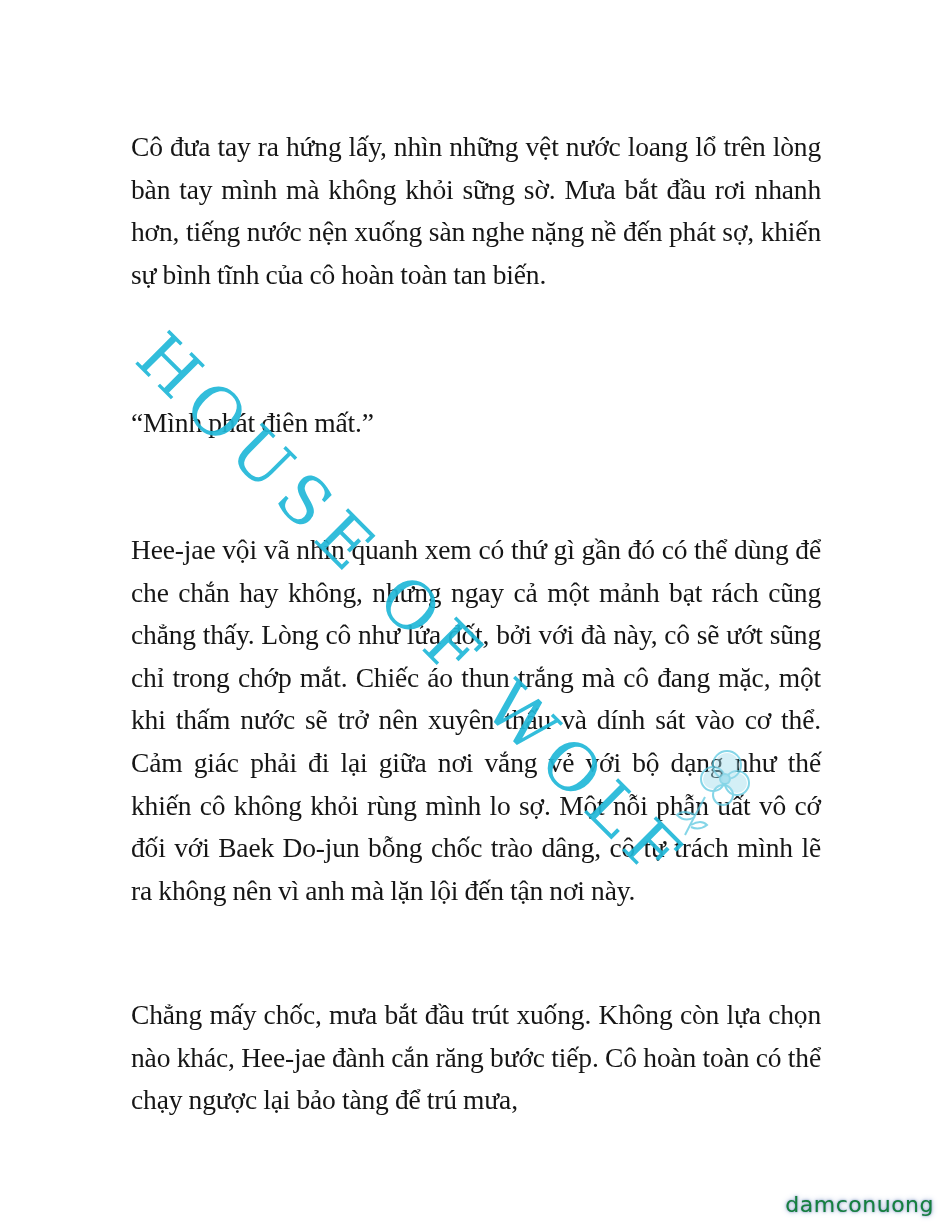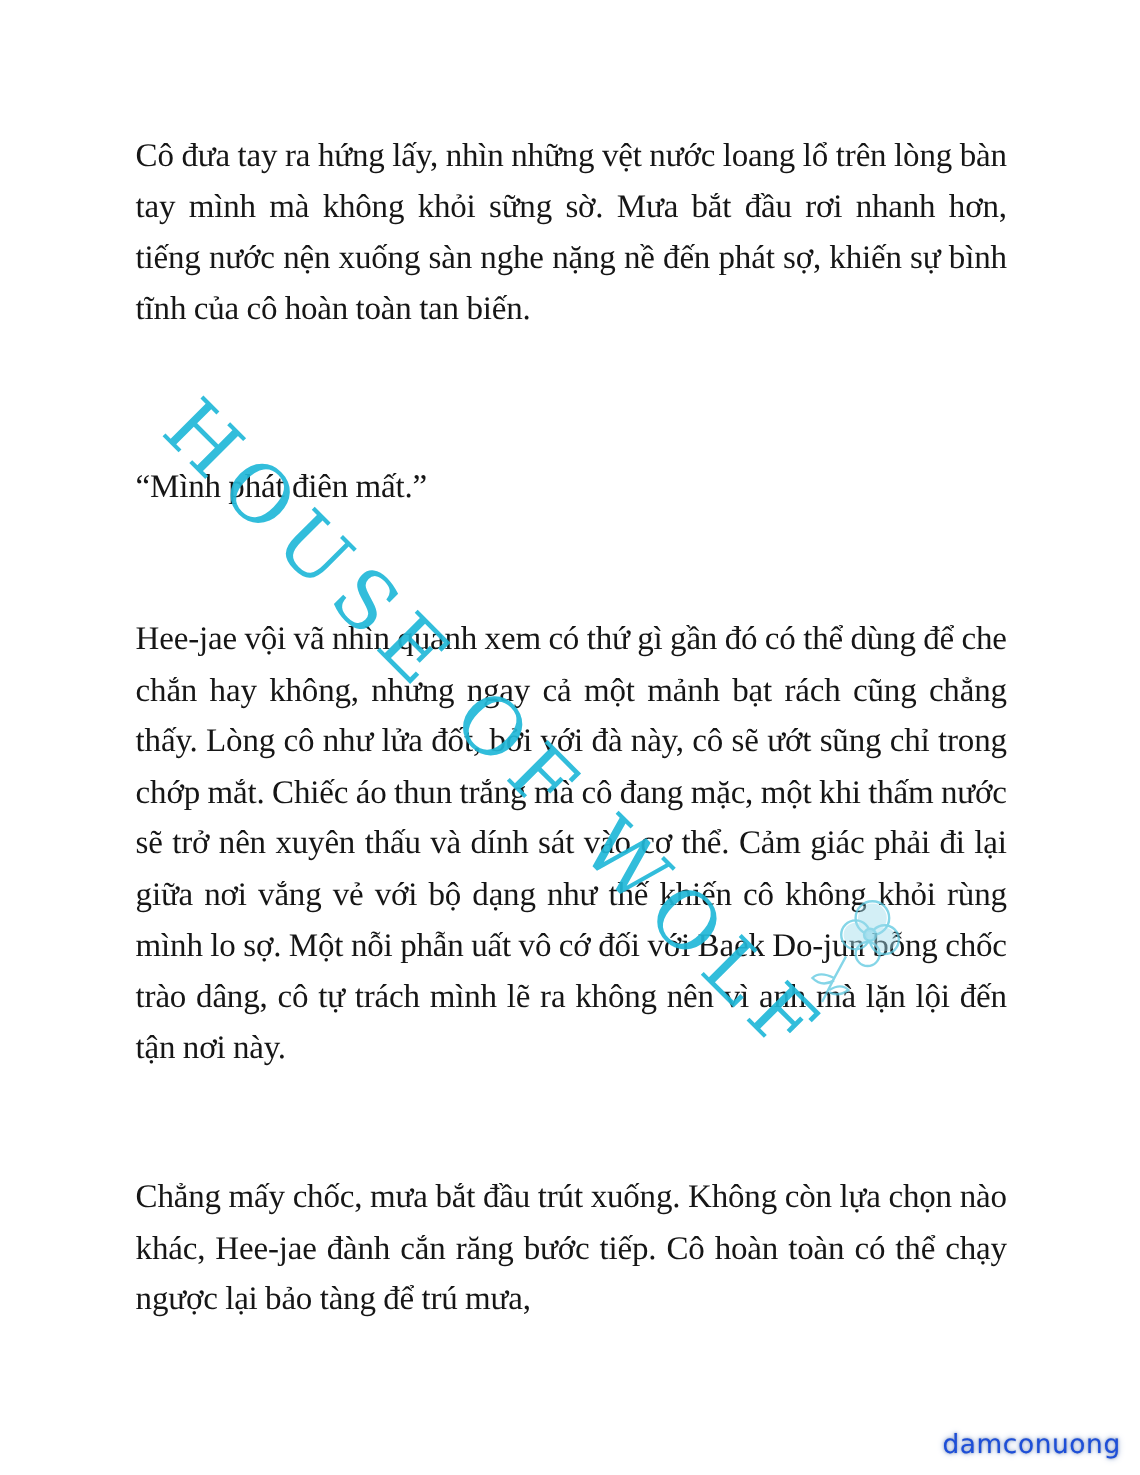--- a/index.html
+++ b/index.html
@@ -15,21 +15,21 @@
       font-family: "Liberation Serif", "DejaVu Serif", serif;
       color: #161616;
     }
     .page {
       position: absolute;
       left: 113px;
       top: 108px;
       width: 726px;
     }
     .para {
-      margin: 0;
+      margin: 18px;
       font-size: 27.5px;
       line-height: 42.6px;
       text-align: justify;
       letter-spacing: -0.15px;
       word-spacing: -0.5px;
     }
     .para.p1 { position: absolute; top: 0; }
     .para.p2 { position: absolute; top: 276px; }
     .para.p3 { position: absolute; top: 403px; }
     .para.p4 { position: absolute; top: 868px; }
@@ -57,21 +57,21 @@
       height: 110px;
       pointer-events: none;
     }
     .brand {
       position: absolute;
       right: 16px;
       bottom: 12px;
       font-family: "DejaVu Sans", sans-serif;
       font-size: 22px;
       letter-spacing: 0.5px;
-      color: #1d4ed8;
+      color: #15803d;
       text-shadow: 0 0 3px #8fa3c8, 0 0 6px #aebcdb, 0 0 1px #7f93bf;
     }
   </style>
 </head>
 <body>
 
 <div class="page">
   <p class="para p1">Cô đưa tay ra hứng lấy, nhìn những vệt nước loang lổ trên lòng bàn tay mình mà không khỏi sững sờ. Mưa bắt đầu rơi nhanh hơn, tiếng nước nện xuống sàn nghe nặng nề đến phát sợ, khiến sự bình tĩnh của cô hoàn toàn tan biến.</p>
   <p class="para p2">“Mình phát điên mất.”</p>
   <p class="para p3">Hee-jae vội vã nhìn quanh xem có thứ gì gần đó có thể dùng để che chắn hay không, nhưng ngay cả một mảnh bạt rách cũng chẳng thấy. Lòng cô như lửa đốt, bởi với đà này, cô sẽ ướt sũng chỉ trong chớp mắt. Chiếc áo thun trắng mà cô đang mặc, một khi thấm nước sẽ trở nên xuyên thấu và dính sát vào cơ thể. Cảm giác phải đi lại giữa nơi vắng vẻ với bộ dạng như thế khiến cô không khỏi rùng mình lo sợ. Một nỗi phẫn uất vô cớ đối với Baek Do-jun bỗng chốc trào dâng, cô tự trách mình lẽ ra không nên vì anh mà lặn lội đến tận nơi này.</p>

